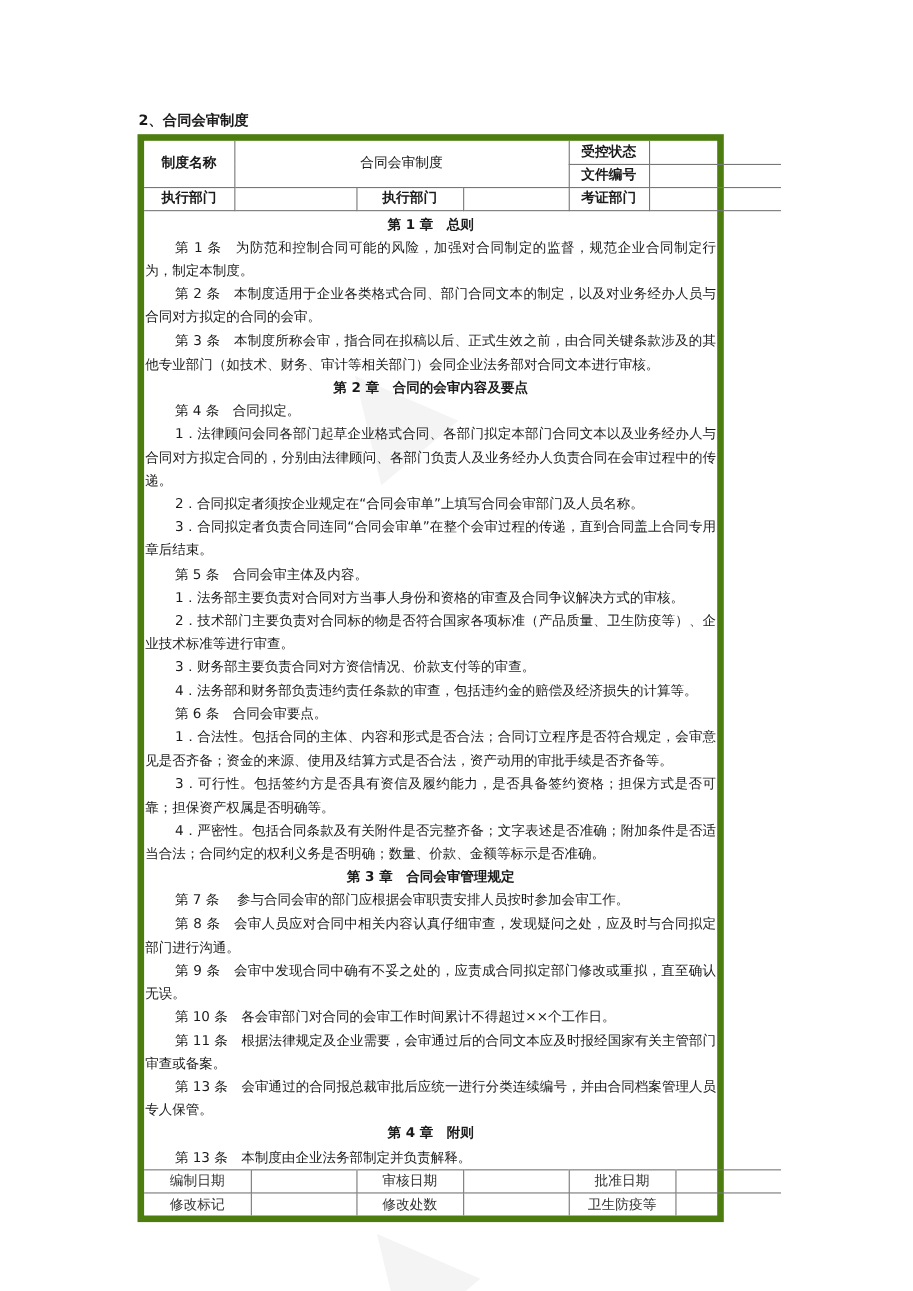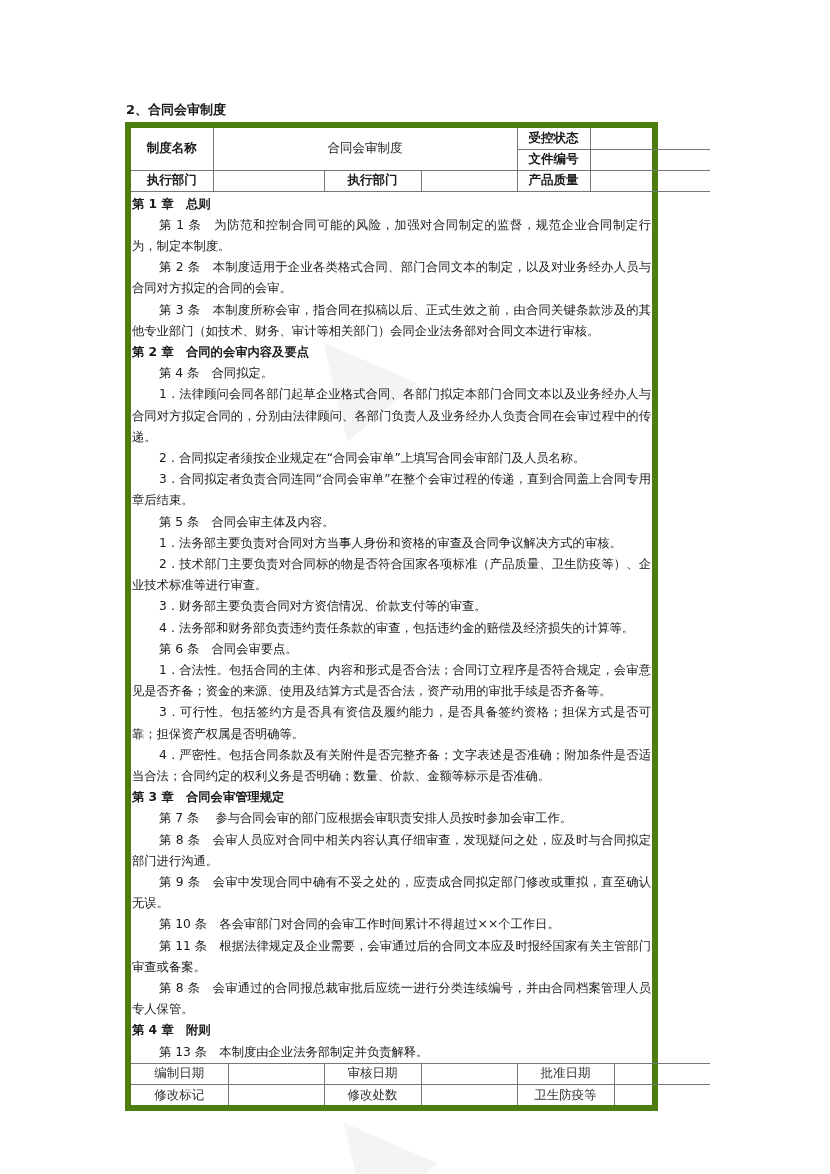--- a/index.html
+++ b/index.html
@@ -15,21 +15,21 @@
     table.hdr td, table.ftr td { border:1px solid #777; font-size:12.5px; text-align:center; padding:0; }
     table.hdr td.b { font-weight:bold; }
     table.hdr tr { height:21px; }
     table.ftr tr { height:21px; }
     table.hdr tr:first-child td, table.ftr tr:first-child td { border-top:none; }
     table.hdr td:first-child, table.ftr td:first-child { border-left:none; }
     table.hdr td:last-child, table.ftr td:last-child { border-right:none; }
     table.ftr tr:last-child td { border-bottom:none;text-align:center; }
     table.ftr td { color:#333; }
     .body-block { padding:2px 1px 0 1px; font-size:12.3px; line-height:21.2px; }
-    .chapter { font-weight:bold; }
+    .chapter { text-align:center; font-weight:bold; }
     .para { text-indent:27px; text-align:justify; }
     .para.bold { font-weight:normal; }
   </style>
 </head>
 <body>
 
 <div class="watermark wm1">▲</div>
 <div class="watermark wm2">▲</div>
 
 <div class="section-title">2、合同会审制度</div>
@@ -53,21 +53,21 @@
     </tr>
     <tr>
       <td class="b">文件编号</td>
       <td></td>
     </tr>
     <tr>
       <td class="b">执行部门</td>
       <td></td>
       <td class="b">执行部门</td>
       <td></td>
-      <td class="b">产品质量</td>
+      <td class="b">考证部门</td>
       <td></td>
     </tr>
   </tbody>
     </table>
 
   <div class="body-block">
     <div class="chapter">第 1 章　总则</div>
     <div class="para">第 1 条　为防范和控制合同可能的风险，加强对合同制定的监督，规范企业合同制定行为，制定本制度。</div>
     <div class="para">第 2 条　本制度适用于企业各类格式合同、部门合同文本的制定，以及对业务经办人员与合同对方拟定的合同的会审。</div>
     <div class="para">第 3 条　本制度所称会审，指合同在拟稿以后、正式生效之前，由合同关键条款涉及的其他专业部门（如技术、财务、审计等相关部门）会同企业法务部对合同文本进行审核。</div>
@@ -86,21 +86,21 @@
     <div class="para">1．合法性。包括合同的主体、内容和形式是否合法；合同订立程序是否符合规定，会审意见是否齐备；资金的来源、使用及结算方式是否合法，资产动用的审批手续是否齐备等。</div>
     <div class="para">3．可行性。包括签约方是否具有资信及履约能力，是否具备签约资格；担保方式是否可靠；担保资产权属是否明确等。</div>
     <div class="para">4．严密性。包括合同条款及有关附件是否完整齐备；文字表述是否准确；附加条件是否适当合法；合同约定的权利义务是否明确；数量、价款、金额等标示是否准确。</div>
 
     <div class="chapter">第 3 章　合同会审管理规定</div>
     <div class="para">第 7 条　 参与合同会审的部门应根据会审职责安排人员按时参加会审工作。</div>
     <div class="para">第 8 条　会审人员应对合同中相关内容认真仔细审查，发现疑问之处，应及时与合同拟定部门进行沟通。</div>
     <div class="para">第 9 条　会审中发现合同中确有不妥之处的，应责成合同拟定部门修改或重拟，直至确认无误。</div>
     <div class="para">第 10 条　各会审部门对合同的会审工作时间累计不得超过××个工作日。</div>
     <div class="para">第 11 条　根据法律规定及企业需要，会审通过后的合同文本应及时报经国家有关主管部门审查或备案。</div>
-    <div class="para">第 8 条　会审通过的合同报总裁审批后应统一进行分类连续编号，并由合同档案管理人员专人保管。</div>
+    <div class="para">第 13 条　会审通过的合同报总裁审批后应统一进行分类连续编号，并由合同档案管理人员专人保管。</div>
 
     <div class="chapter">第 4 章　附则</div>
     <div class="para">第 13 条　本制度由企业法务部制定并负责解释。</div>
   </div>
 
   <table class="ftr" style="border-top:1px solid #777;">
     <colgroup>
       <col style="width:97px">
         <col style="width:96px">
         <col style="width:97px">

